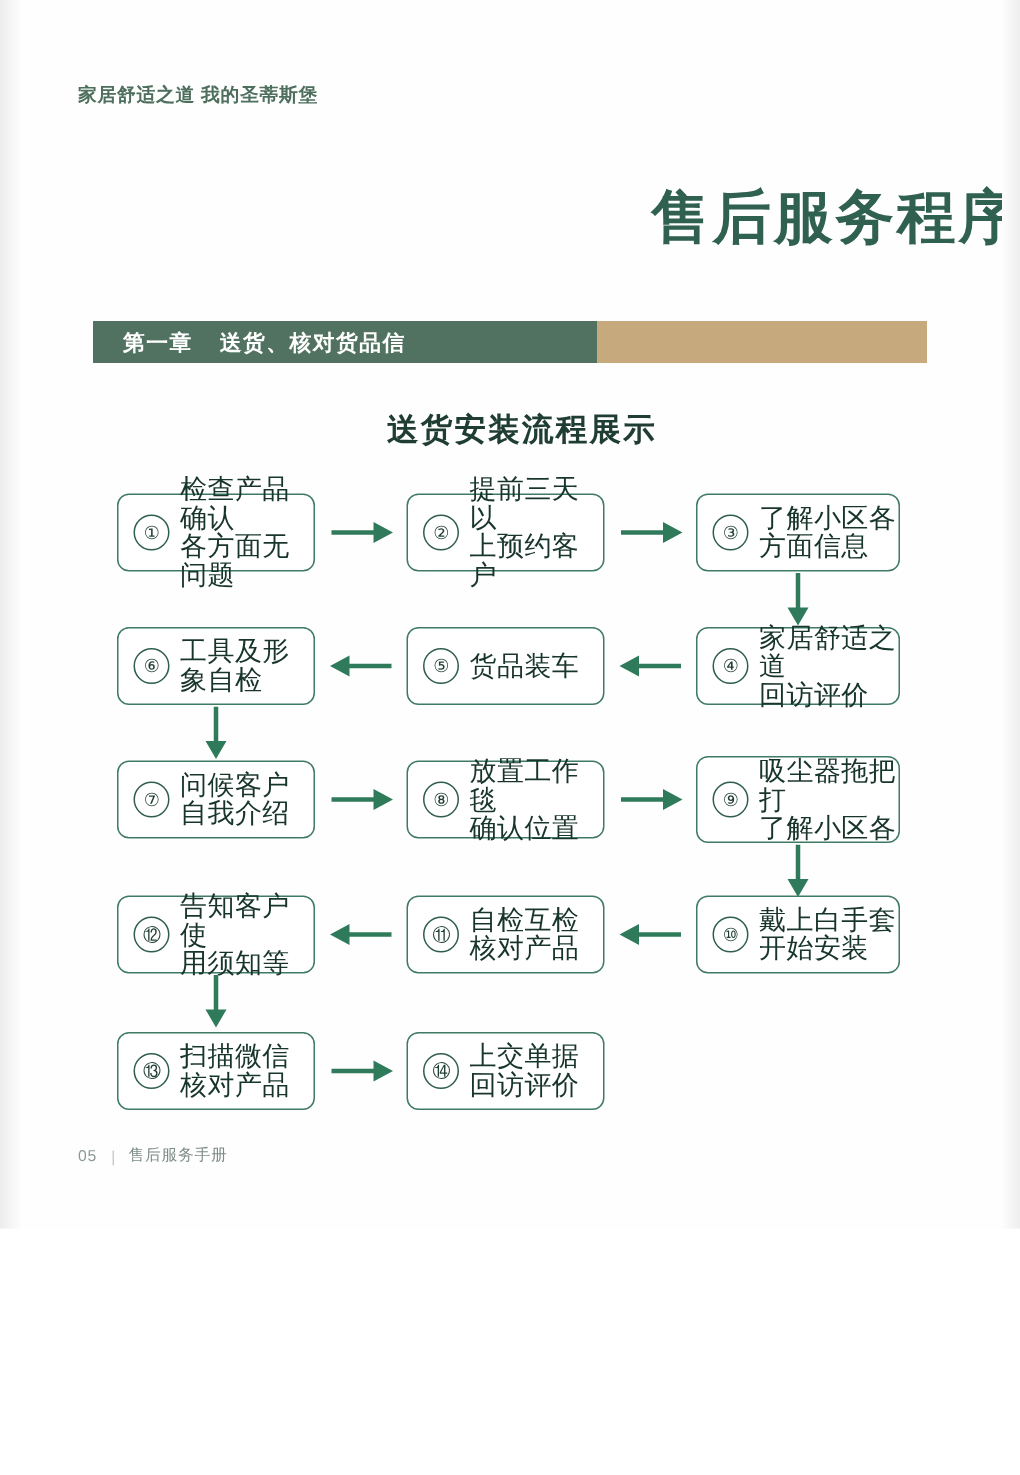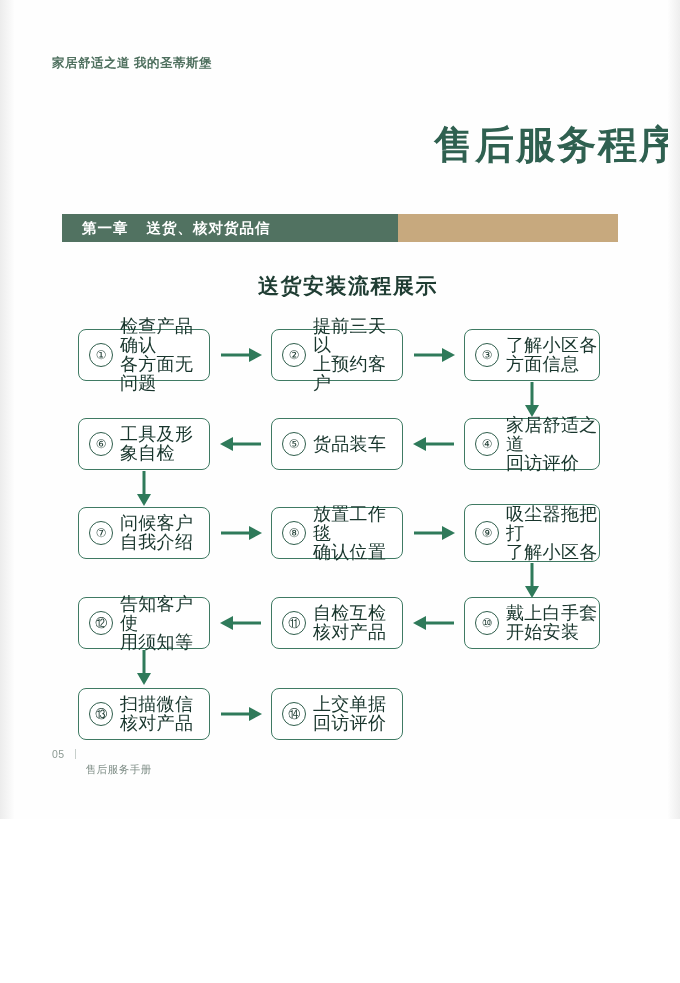--- a/index.html
+++ b/index.html
@@ -156,21 +156,21 @@
     position: absolute;
     color: #2f7a5a;
   }
   .arrow svg { display: block; }
 
   .footer {
     position: absolute;
     left: 52px;
     bottom: 42px;
     display: flex;
-    align-items: center;
+    align-items: flex-end;
     font-size: 10.5px;
     color: #9aa7a0;
     letter-spacing: 0.5px;
   }
   .footer .pg { color: #8c9a93; margin-right: 10px; }
   .footer .divider {
     display: inline-block;
     width: 1px;
     height: 10px;
     background: #c7cfcb;

